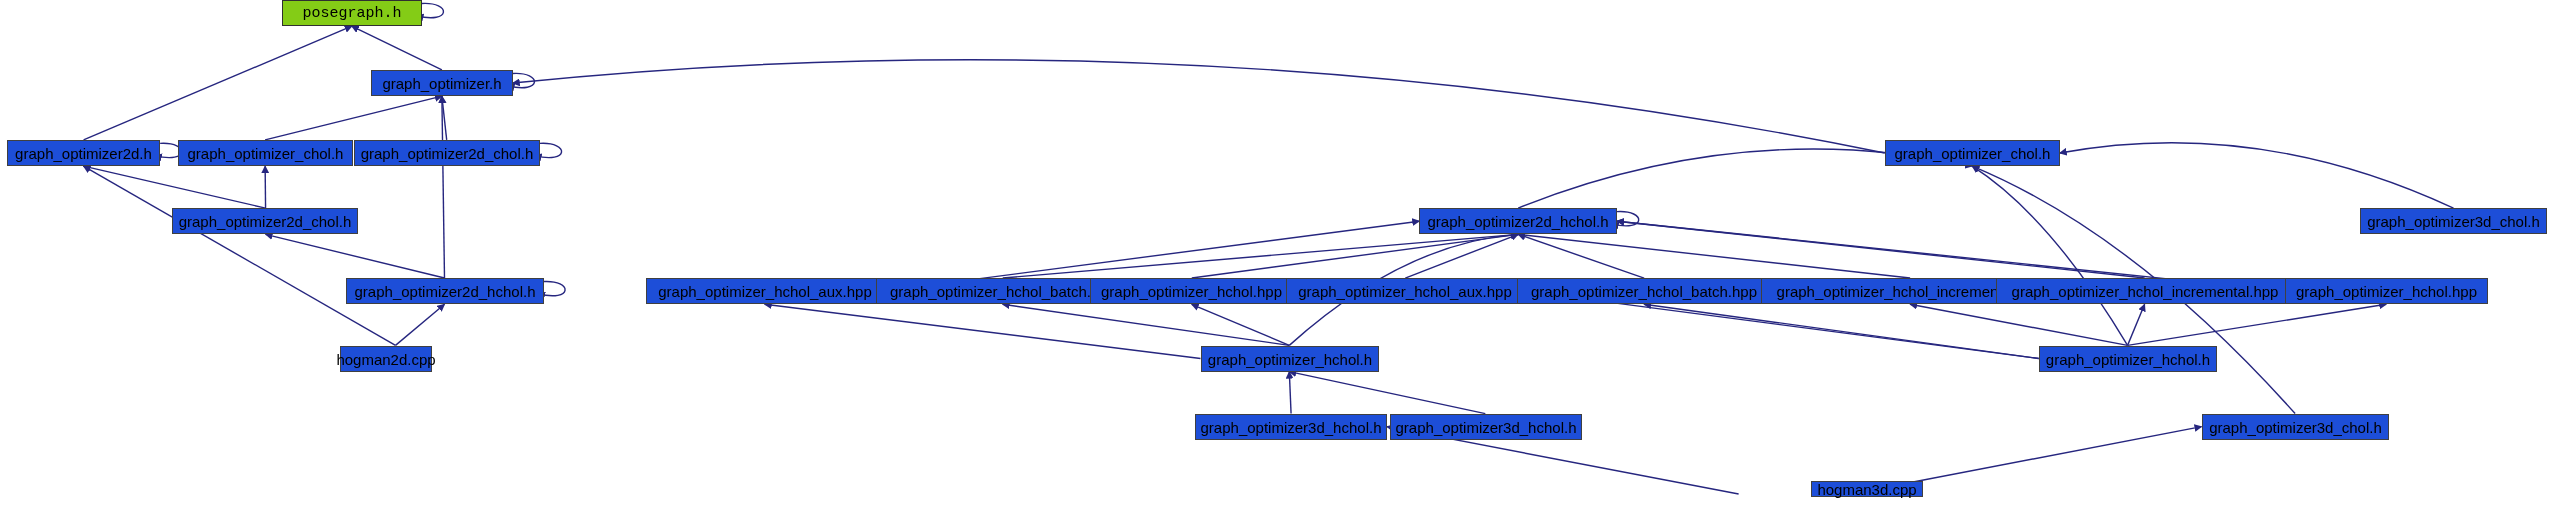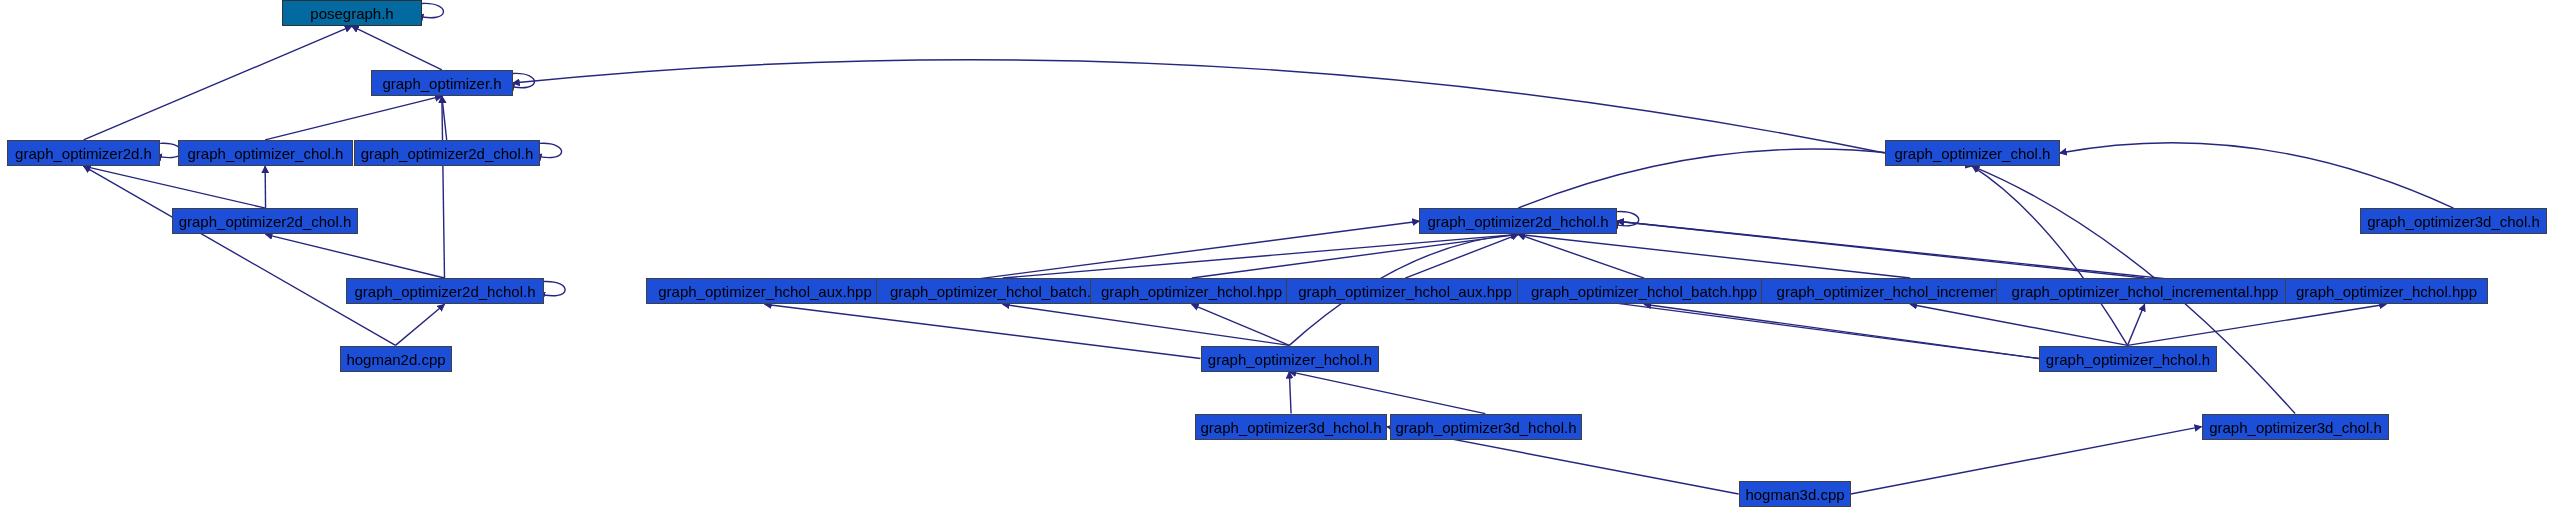--- a/index.html
+++ b/index.html
@@ -33,22 +33,23 @@
     font-size: 15px;
     line-height: 1;
     white-space: nowrap;
     display: flex;
     align-items: center;
     justify-content: center;
     height: 26px;
     letter-spacing: 0px;
   }
   .gnode.root {
-    background: #0369a1;
+    background: #84cc16;
     border: 0.9px solid #303030;
+    font-family: Liberation Mono, monospace;
   }
   .gnode .lbl {
     padding: 0 7px;
     pointer-events: none;
   }
 </style>
 </head>
 <body>
 
 <div id="graph-canvas">
@@ -168,22 +169,22 @@
       </div>
       <div class="gnode" style="left: 1195px; top: 414px; width: 192px; height: 26px;">
         <span class="lbl">graph_optimizer3d_hchol.h</span>
       </div>
       <div class="gnode" style="left: 1390px; top: 414px; width: 192px; height: 26px;">
         <span class="lbl">graph_optimizer3d_hchol.h</span>
       </div>
       <div class="gnode" style="left: 2202px; top: 414px; width: 187px; height: 26px;">
         <span class="lbl">graph_optimizer3d_chol.h</span>
       </div>
-      <div class="gnode" style="left: 340px; top: 346px; width: 112px; height: 26px;">
+      <div class="gnode" style="left: 340px; top: 346px; width: 92px; height: 26px;">
         <span class="lbl">hogman2d.cpp</span>
       </div>
-      <div class="gnode" style="left: 1739px; top: 481px; width: 112px; height: 26px; align-items: center;">
+      <div class="gnode" style="left: 1811px; top: 481px; width: 112px; height: 16px; align-items: center;">
         <span class="lbl">hogman3d.cpp</span>
       </div>
     </div>
 
 </div>
 
 
 </body></html>

